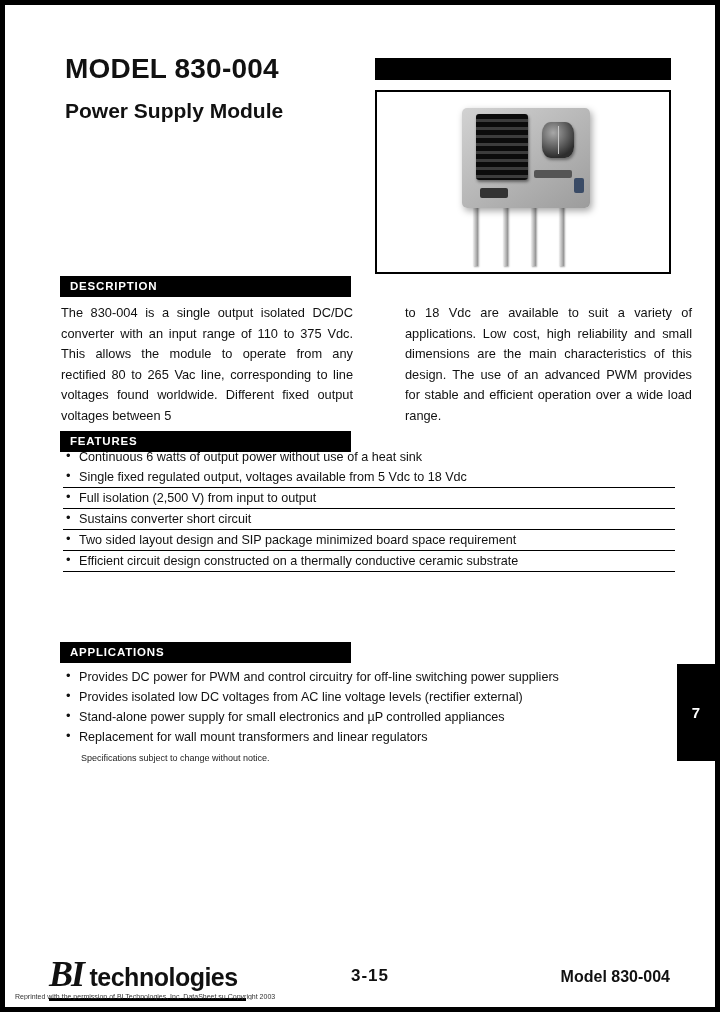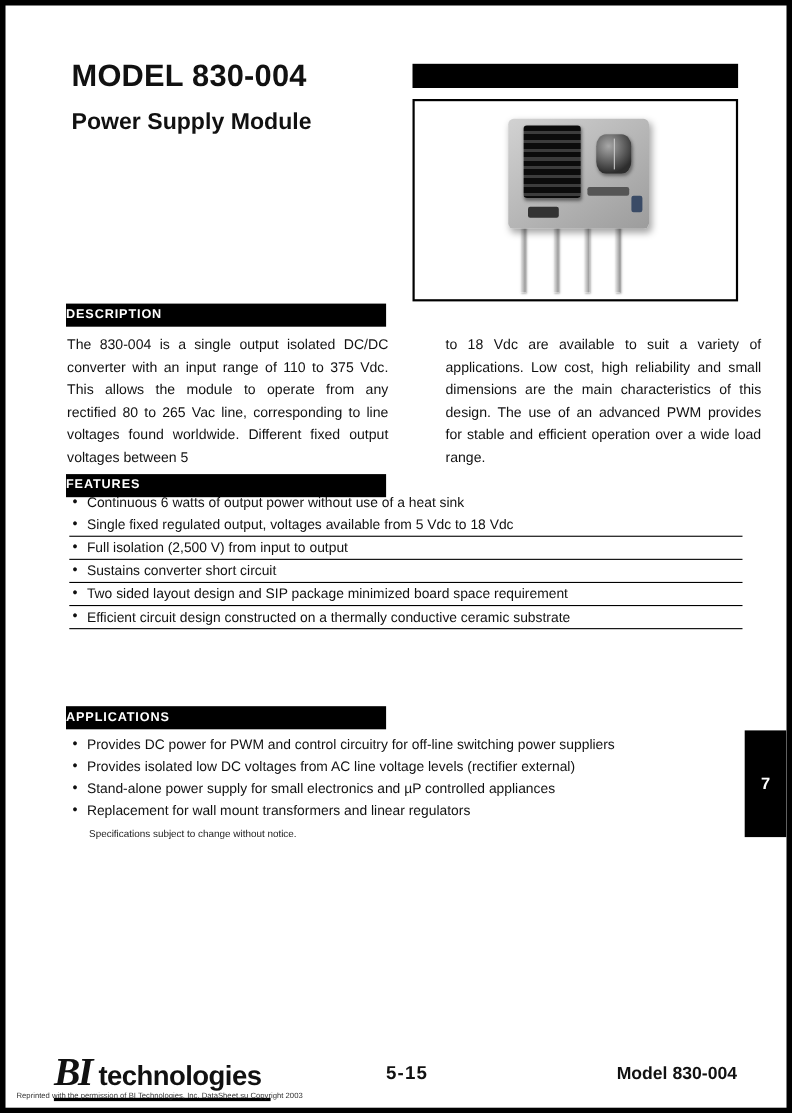--- a/index.html
+++ b/index.html
@@ -45,21 +45,21 @@
   }
   .capacitor::before {
     content:""; position:absolute; left:50%; top:4px; bottom:4px; width:1px; background:#c9c9c9;
   }
   .component-a { position:absolute; left:18px; top:80px; width:28px; height:10px; background:#333; border-radius:2px; }
   .component-b { position:absolute; left:72px; top:62px; width:38px; height:8px; background:#555; border-radius:2px; }
   .component-c { position:absolute; left:112px; top:70px; width:10px; height:15px; background:#3a4b66; border-radius:2px; }
   .bar {
     position:absolute; left:55px; width:291px; height:21px; background:#000; color:#fff;
     font-weight:bold; font-size:11.5px; letter-spacing:0.8px; line-height:21px;
-    box-sizing:border-box;
+    padding-left:10px; box-sizing:border-box;
   }
   .bar-description { top:271px; }
   .bar-features { top:426px; }
   .bar-applications { top:637px; }
   .desc-col {
     position:absolute; top:298px; font-size:12.8px; line-height:20.5px; text-align:justify;
   }
   .desc-col-left { left:56px; width:292px; }
   .desc-col-right { left:400px; width:287px; }
   .bullet-list { position:absolute; left:58px; width:612px; }
@@ -149,16 +149,16 @@
 
   <div class="side-tab">
     <span>7</span>
   </div>
 
   <div class="logo">
     <span class="logo-bi">BI</span>
     <span class="logo-tech">technologies</span>
   </div>
   <div class="fine-print">Reprinted with the permission of BI Technologies, Inc.    DataSheet.su    Copyright 2003</div>
-  <div class="page-number">5-15</div>
+  <div class="page-number">3-15</div>
   <div class="footer-model">Model 830-004</div>
 
 </div>
 
 </body></html>

